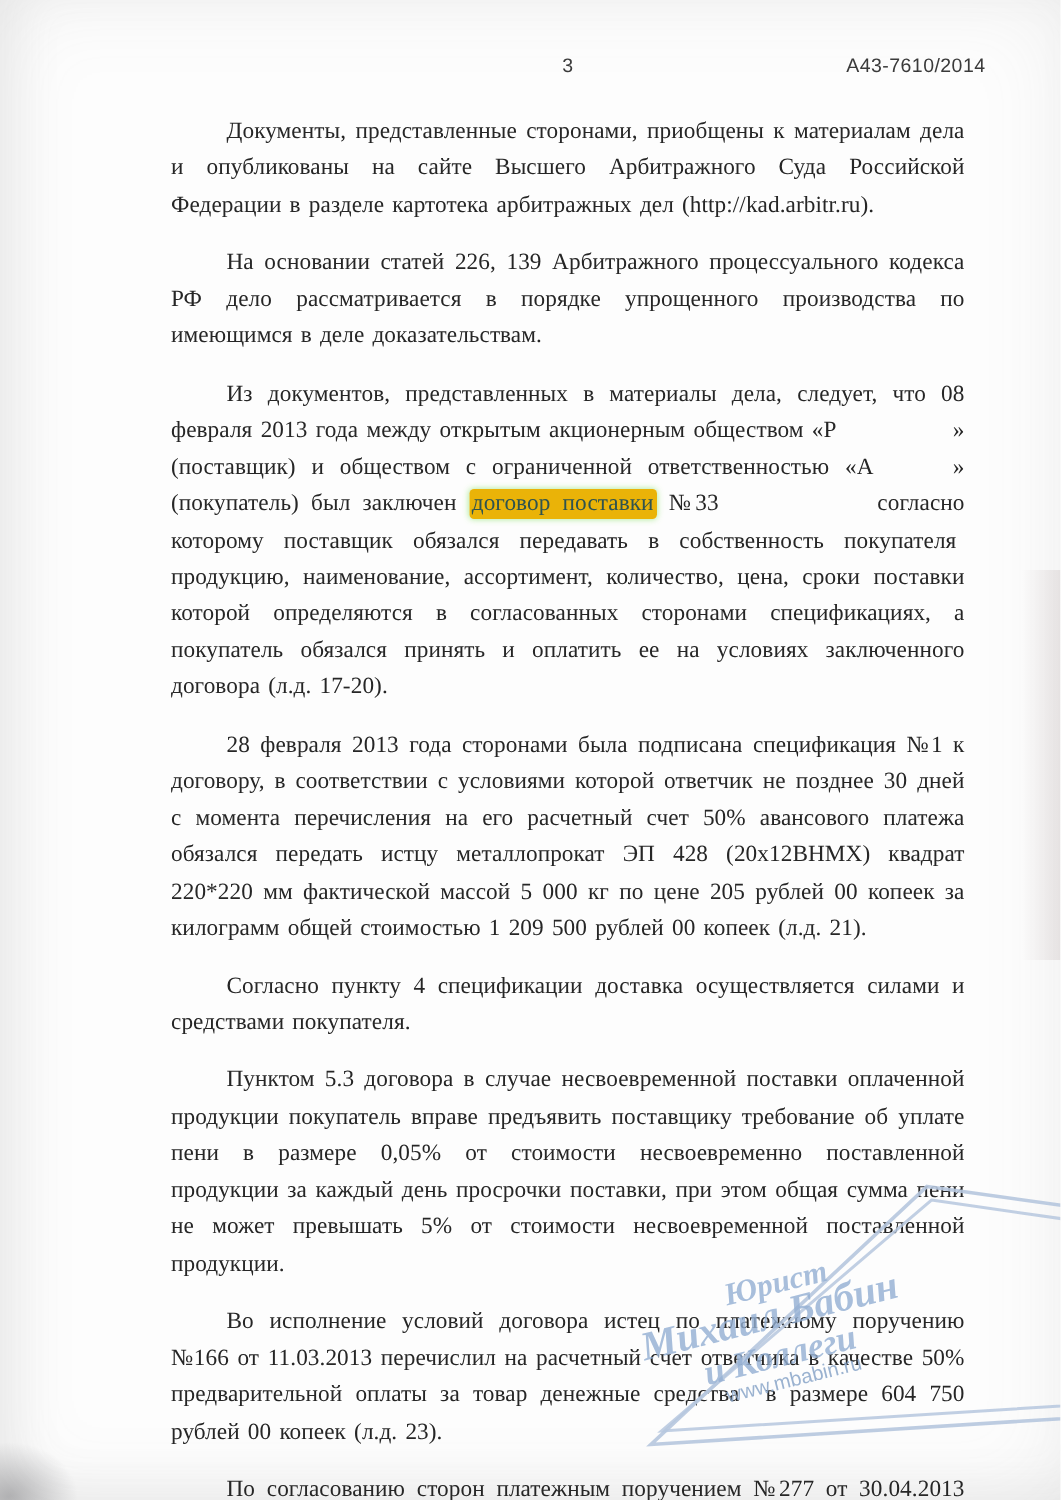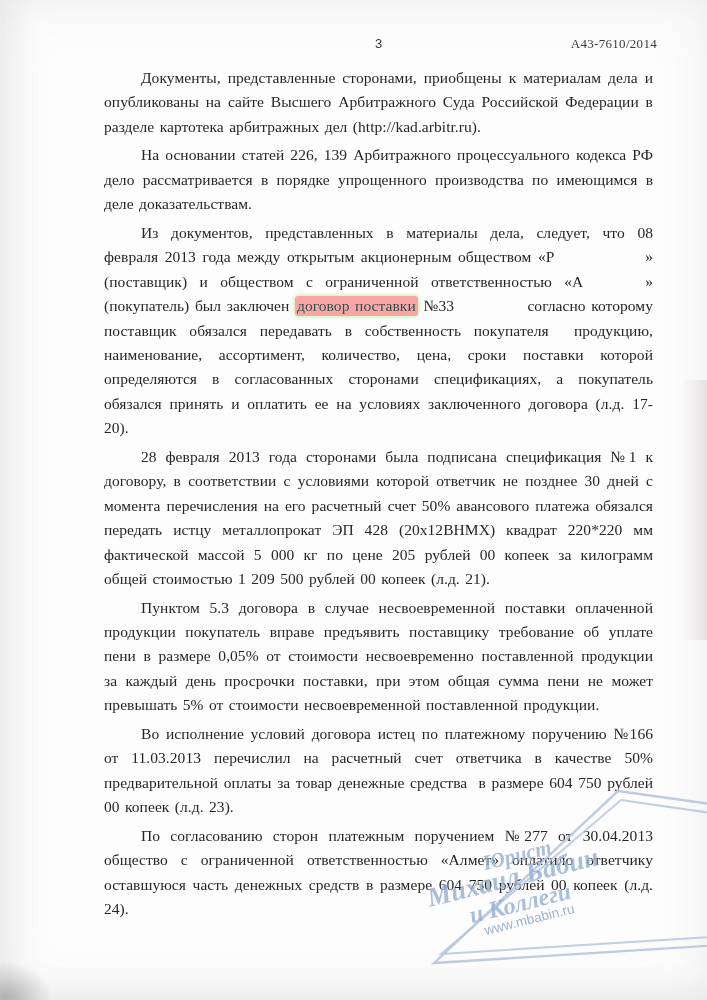--- a/index.html
+++ b/index.html
@@ -34,38 +34,37 @@
     font-family: "Liberation Sans", sans-serif;
     font-size: 13px;
     color: #3a3a3a;
   }
   .header .page-num {
     position: absolute; left: 0; right: 0; text-align: center;
   }
   .header .case-num {
     position: absolute; right: 0; top: 0;
     letter-spacing: 0.3px;
-    font-family: Liberation Serif, serif;
   }
 
   .content {
     position: absolute;
     top: 62px; left: 100px; right: 50px;
   }
   .content p {
-    margin: 4px;
+    margin: 14px;
     text-align: justify;
     text-indent: 37px;
     font-size: 15.5px;
     line-height: 24.45px;
     letter-spacing: 0.05px;
     word-spacing: 1.5px;
   }
   mark.hl {
-    background: #fca5a5;
+    background: #eab308;
     color: #2e5350;
     padding: 1px 2px 2px 2px;
     border-radius: 3px;
     box-shadow: 0 0 4px rgba(150,230,120,0.85);
   }
 
   .stamp-svg {
     position: absolute;
     left: 390px; top: 770px;
     width: 330px; height: 230px;
@@ -91,20 +90,21 @@
   <div class="header">
     <span class="page-num">3</span>
     <span class="case-num">А43-7610/2014</span>
   </div>
 
   <div class="content">
     <p>Документы, представленные сторонами, приобщены к материалам дела и опубликованы на сайте Высшего Арбитражного Суда Российской Федерации в разделе картотека арбитражных дел (http://kad.arbitr.ru).</p>
     <p>На основании статей 226, 139 Арбитражного процессуального кодекса РФ дело рассматривается в порядке упрощенного производства по имеющимся в деле доказательствам.</p>
     <p><span>Из документов, представленных в материалы дела, следует, что 08 февраля 2013 года между открытым акционерным обществом «Р&nbsp;&nbsp;&nbsp;&nbsp;&nbsp;&nbsp;&nbsp;&nbsp;&nbsp;&nbsp;&nbsp;&nbsp;&nbsp;&nbsp;» (поставщик) и обществом с ограниченной ответственностью «А&nbsp;&nbsp;&nbsp;&nbsp;&nbsp;» (покупатель) был заключен </span><mark class="hl">договор поставки</mark><span> №33&nbsp;&nbsp;&nbsp;&nbsp;&nbsp;&nbsp;&nbsp;&nbsp;&nbsp;&nbsp;&nbsp;&nbsp; согласно которому поставщик обязался передавать в собственность покупателя&nbsp; продукцию, наименование, ассортимент, количество, цена, сроки поставки которой определяются в согласованных сторонами спецификациях, а покупатель обязался принять и оплатить ее на условиях заключенного договора (л.д. 17-20).</span></p>
     <p>28 февраля 2013 года сторонами была подписана спецификация №1 к договору, в соответствии с условиями которой ответчик не позднее 30 дней с момента перечисления на его расчетный счет 50% авансового платежа обязался передать истцу металлопрокат ЭП 428 (20х12ВНМХ) квадрат 220*220 мм фактической массой 5 000 кг по цене 205 рублей 00 копеек за килограмм общей стоимостью 1 209 500 рублей 00 копеек (л.д. 21).</p>
+    <p>Согласно пункту 4 спецификации доставка осуществляется силами и средствами покупателя.</p>
     <p>Пунктом 5.3 договора в случае несвоевременной поставки оплаченной продукции покупатель вправе предъявить поставщику требование об уплате пени в размере 0,05% от стоимости несвоевременно поставленной продукции за каждый день просрочки поставки, при этом общая сумма пени не может превышать 5% от стоимости несвоевременной поставленной продукции.</p>
     <p>Во исполнение условий договора истец по платежному поручению №166 от 11.03.2013 перечислил на расчетный счет ответчика в качестве 50% предварительной оплаты за товар денежные средства&nbsp; в размере 604 750 рублей 00 копеек (л.д. 23).</p>
     <p>По согласованию сторон платежным поручением №277 от 30.04.2013 общество с ограниченной ответственностью «Алмет» оплатило ответчику оставшуюся часть денежных средств в размере 604 750 рублей 00 копеек (л.д. 24).</p>
   </div>
 
   <svg class="stamp-svg" viewBox="390 770 330 230">
     <polygon points="618,791 768,812 768,942 434,963" fill="none" stroke="#b6c7de" stroke-width="2.4" opacity="0.9"></polygon>
     <polygon points="621,800 760,820 760,934 441,954" fill="none" stroke="#b6c7de" stroke-width="2" opacity="0.85"></polygon>
     <text class="stamp-line" x="517" y="862" font-size="21" fill="#93afd3" text-anchor="middle" transform="rotate(-14 517 855)">Юрист</text>
     <text class="stamp-line" x="513" y="886" font-size="27" fill="#93afd3" text-anchor="middle" transform="rotate(-14 513 878)">Михаил Бабин</text>

